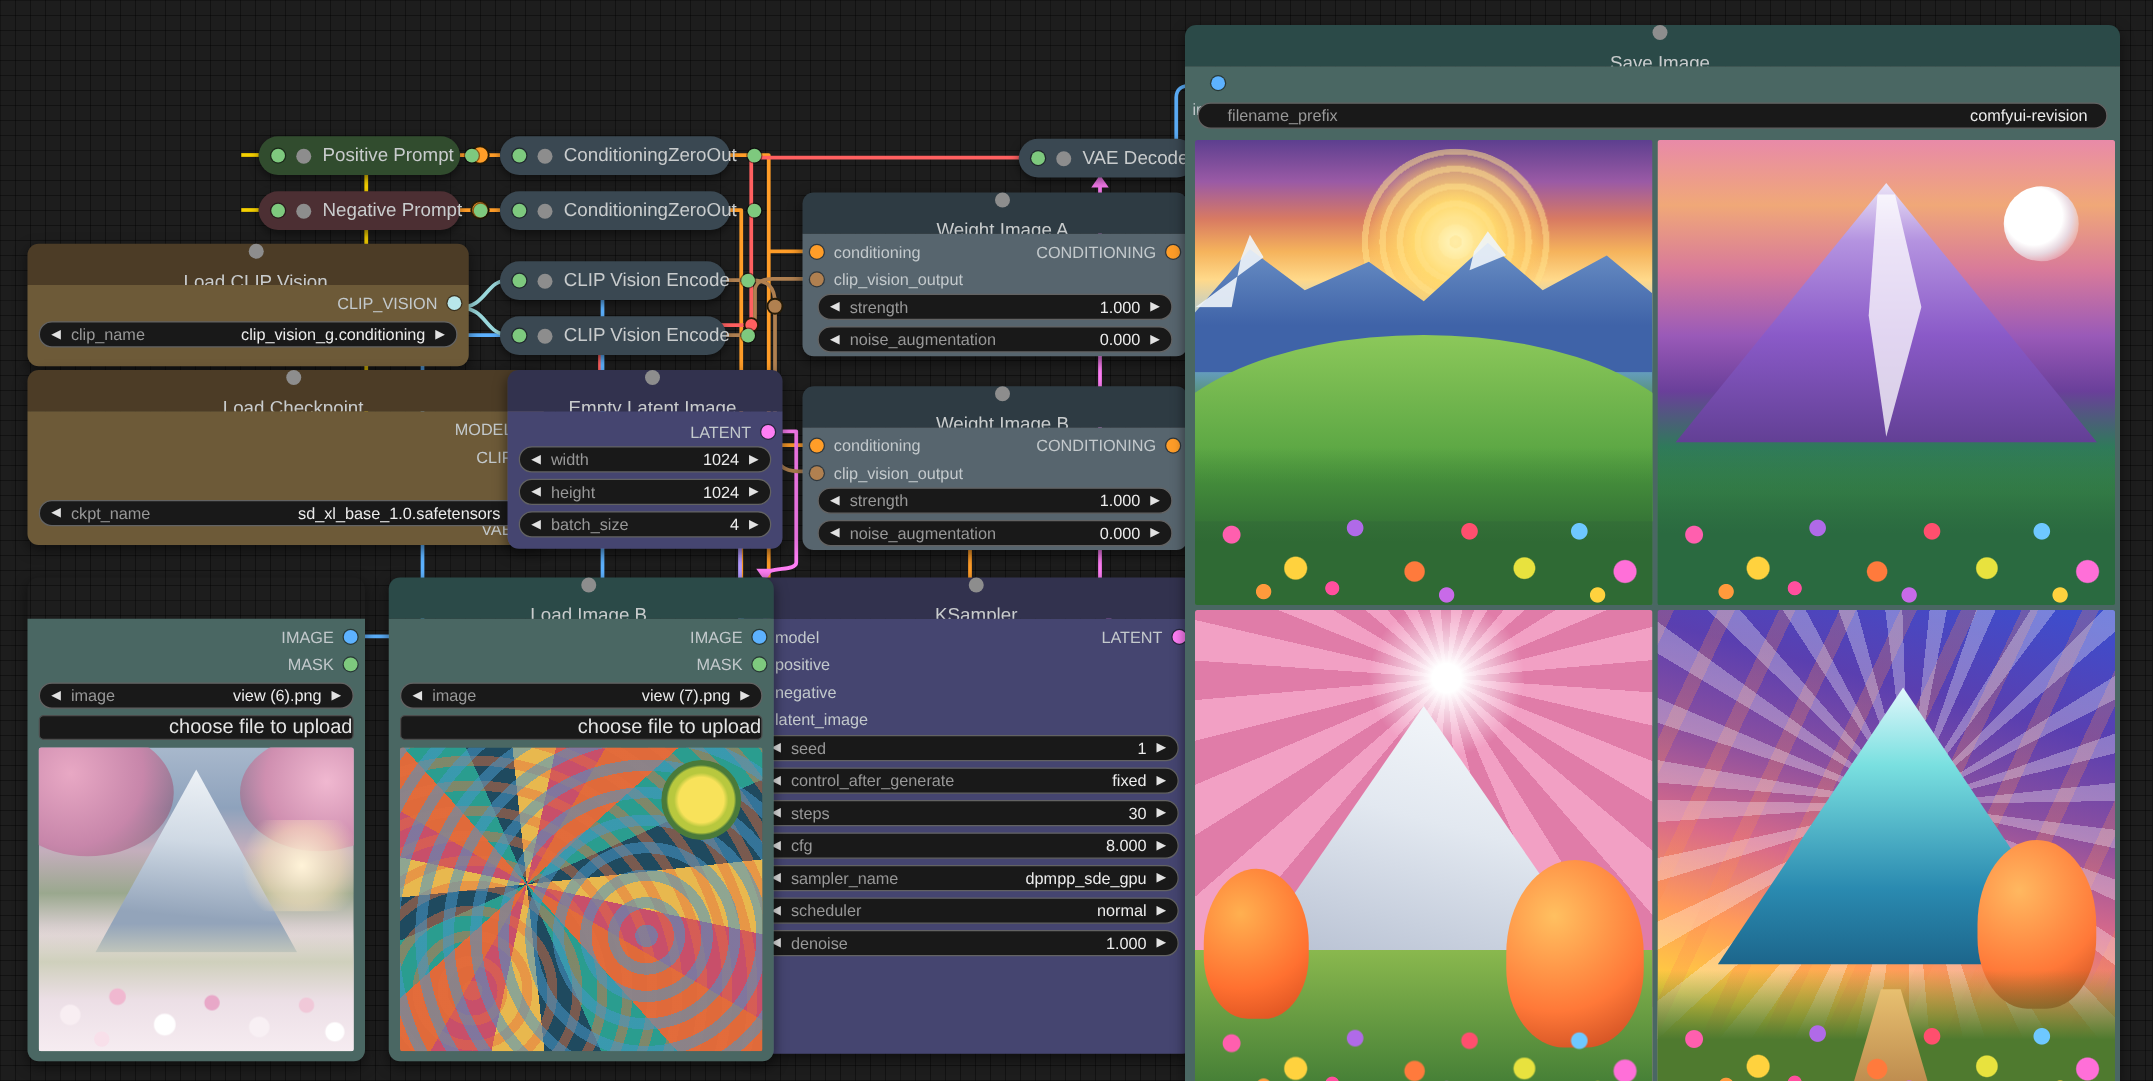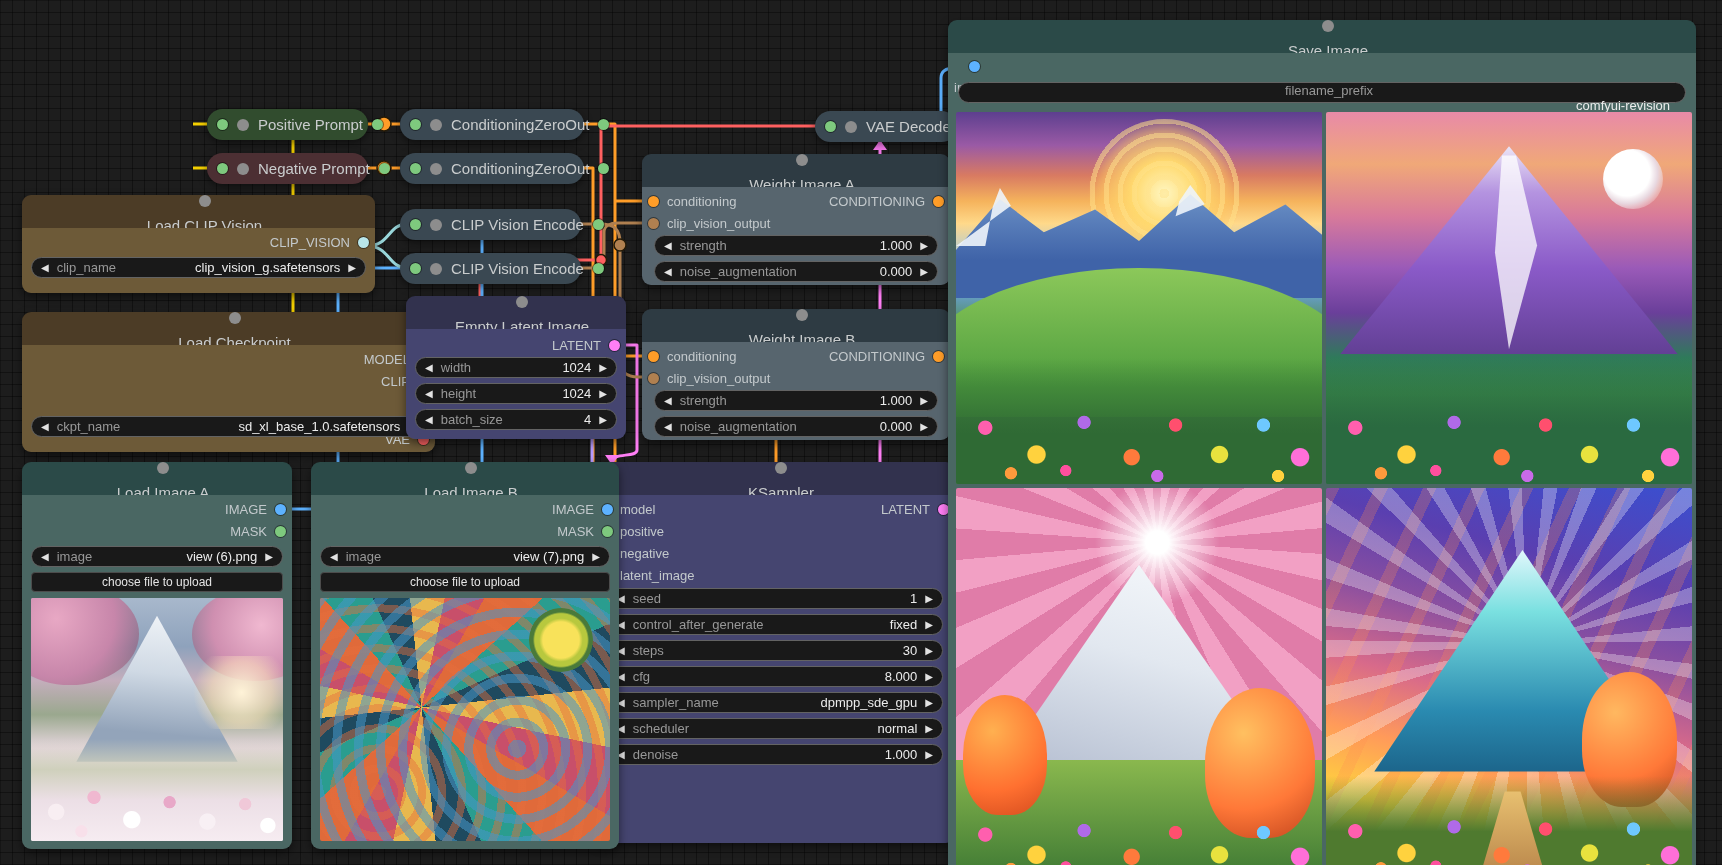--- a/index.html
+++ b/index.html
@@ -34,21 +34,21 @@
   .dot{width:11px;height:11px;border-radius:50%;box-shadow:0 0 0 1px rgba(0,0,0,.45);flex:0 0 auto;}
   .port{position:absolute;display:flex;align-items:center;gap:8px;font-size:13px;color:#c3c9cc;height:14px;}
   .port.right{flex-direction:row;justify-content:flex-end;}
   .pill{position:absolute;height:21px;background:#191919;border:1px solid #636363;border-radius:12px;
         display:flex;align-items:center;padding:0 9px;font-size:13px;box-sizing:border-box;}
   .arrL,.arrR{color:#e2e2e2;font-size:10px;line-height:1;}
   .wlab{color:#989898;margin-left:8px;white-space:nowrap;}
   .wval{margin-left:auto;color:#ececec;white-space:nowrap;}
   .wval.pad{margin-right:8px;}
   .btn{position:absolute;height:20px;background:#191919;border:1px solid #4c4c4c;border-radius:4px;
-       color:#e4e4e4;font-size:12px;display:flex;align-items:center;justify-content:center;box-sizing:border-box;}
+       color:#e4e4e4;font-size:16px;display:flex;align-items:center;justify-content:flex-end;box-sizing:border-box;}
   .art{position:absolute;overflow:hidden;border-radius:2px;}
   .layer{position:absolute;}
   .flowers{position:absolute;left:0;right:0;bottom:0;background-image:
     radial-gradient(14px 14px at 8% 58%,#ff5fae 48%,transparent 54%),
     radial-gradient(18px 18px at 22% 78%,#ffd23e 48%,transparent 54%),
     radial-gradient(13px 13px at 35% 54%,#b06ae8 48%,transparent 54%),
     radial-gradient(16px 16px at 48% 80%,#ff7a3c 48%,transparent 54%),
     radial-gradient(13px 13px at 60% 56%,#ff4f6e 48%,transparent 54%),
     radial-gradient(17px 17px at 72% 78%,#e8e23e 48%,transparent 54%),
     radial-gradient(13px 13px at 84% 56%,#6ec8ff 48%,transparent 54%),
@@ -169,26 +169,26 @@
       <span class="title">Load CLIP Vision</span>
       </div>
     <div class="bdy"></div>
     <div class="port right" style="right:6px;top:40px;left:0;">
       <span>CLIP_VISION</span>
       <span class="dot" style="background:#b8e6ea"></span>
     </div>
     <div class="pill" style="left:9px;right:9px;top:62px;">
       <span class="arrL">◀</span>
       <span class="wlab">clip_name</span>
-      <span class="wval pad">clip_vision_g.safetensors</span>
-      <span class="arrR">▶</span>
-    </div>
-  </div>
-
-  <div class="node brown" style="left:22px;top:312px;width:413px;height:140px;">
+      <span class="wval pad">clip_vision_g.conditioning</span>
+      <span class="arrR">▶</span>
+    </div>
+  </div>
+
+  <div class="node brown" style="left:22px;top:296px;width:413px;height:140px;">
     <div class="hdr">
         <span class="circ"></span>
       <span class="title">Load Checkpoint</span>
       </div>
     <div class="bdy"></div>
     <div class="port right" style="right:6px;top:40px;left:0;">
       <span>MODEL</span>
       <span class="dot" style="background:#b49aff"></span>
     </div>
     <div class="port right" style="right:6px;top:62px;left:0;">
@@ -365,24 +365,20 @@
     </div>
     <div class="pill" style="left:12px;right:12px;top:282px;">
       <span class="arrL">◀</span>
       <span class="wlab">denoise</span>
       <span class="wval pad">1.000</span>
       <span class="arrR">▶</span>
     </div>
   </div>
 
   <div class="node teal" style="left:22px;top:462px;width:270px;height:387px;">
-    <div class="hdr">
-        <span class="circ"></span>
-      <span class="title">Load Image A</span>
-      </div>
     <div class="bdy"></div>
     <div class="port right" style="right:6px;top:40px;left:0;">
       <span>IMAGE</span>
       <span class="dot" style="background:#5db2ff"></span>
     </div>
     <div class="port right" style="right:6px;top:62px;left:0;">
       <span>MASK</span>
       <span class="dot" style="background:#7ec97e"></span>
     </div>
     <div class="pill" style="left:9px;right:9px;top:84px;">
@@ -443,21 +439,21 @@
   <div class="node teal" style="left:948px;top:20px;width:748px;height:845px;border-radius:9px 9px 0 0;">
     <div class="hdr">
         <span class="circ"></span>
       <span class="title">Save Image</span>
       </div>
     <div class="bdy" style="border-radius:0;"></div>
     <div class="port" style="left:6px;top:41px;flex-direction:column;">
       <span class="dot" style="background:#5db2ff"></span>
       <span>images</span>
     </div>
-    <div class="pill" style="left:10px;right:10px;top:62px;flex-direction:column;">
+    <div class="pill" style="left:10px;right:10px;top:62px;">
       <span class="wlab" style="margin-left:14px;">filename_prefix</span>
       <span class="wval" style="margin-right:6px;">comfyui-revision</span>
     </div>
 
     <div class="art" style="left:8px;top:92px;width:366px;height:372px;">
       <div class="layer" style="inset:0;background:linear-gradient(180deg,#5d3f8f 0%,#9a5aa5 9%,#d87a62 17%,#f5b35c 24%,#ffd98a 30%,#9fc8e8 40%,#6aa0d8 48%,#4d8c4a 58%,#3e7a3c 100%);"></div>
       <div class="layer" style="left:36%;top:2%;width:42%;height:40%;background:
         repeating-radial-gradient(circle at 50% 50%,rgba(255,226,140,.5) 0 5px,transparent 5px 14px),
         radial-gradient(circle,#fff6c0 0%,#ffd96e 30%,rgba(255,200,100,.55) 58%,transparent 72%);border-radius:50%;"></div>
       <div class="layer" style="left:0;right:0;top:16%;height:34%;background:linear-gradient(180deg,#7aa0d0 0%,#3f63a8 70%);clip-path:polygon(0 62%,12% 22%,24% 48%,38% 30%,50% 55%,64% 18%,76% 48%,90% 26%,100% 50%,100% 100%,0 100%);"></div>

